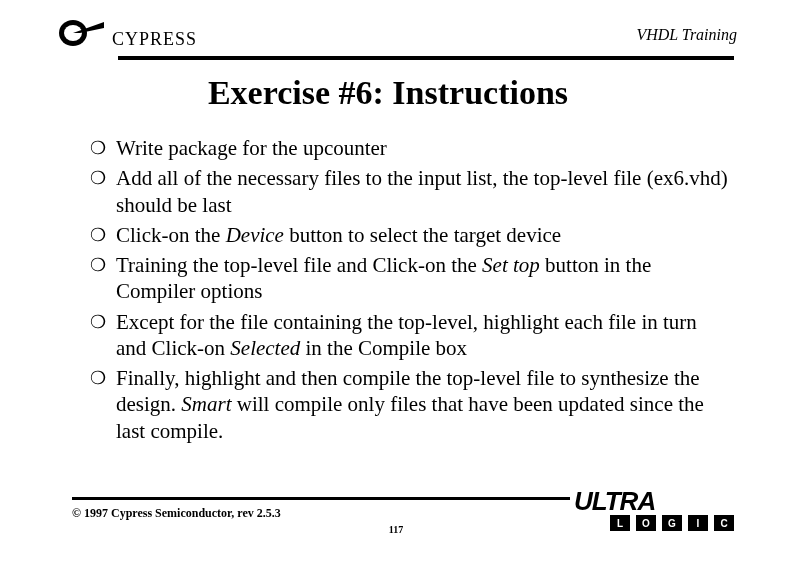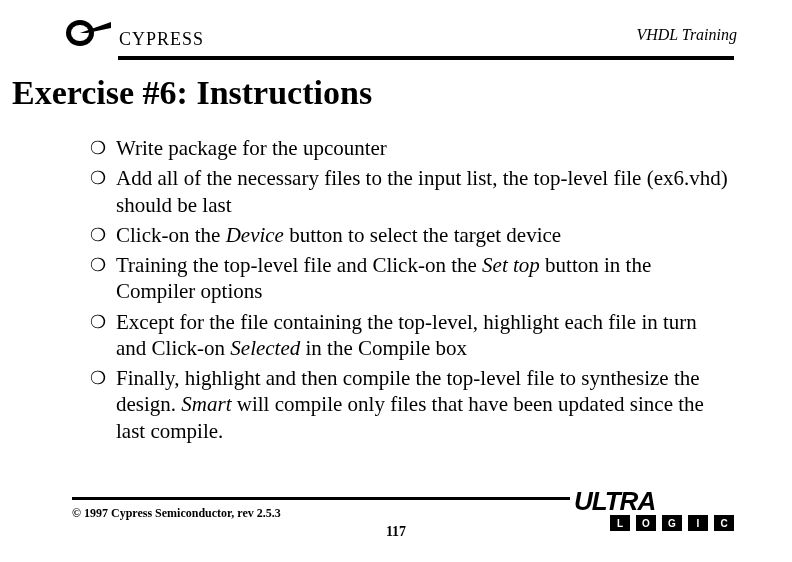--- a/index.html
+++ b/index.html
@@ -14,21 +14,21 @@
     overflow: hidden;
   }
   .slide {
     position: relative;
     width: 792px;
     height: 562px;
   }
   .header-row {
     position: absolute;
     top: 18px;
-    left: 65px;
+    left: 58px;
     right: 55px;
     display: flex;
     align-items: flex-end;
     justify-content: space-between;
   }
   .header-title {
     font-style: italic;
     font-size: 16px;
     margin-bottom: 4px;
   }
@@ -55,23 +55,23 @@
     letter-spacing: 1px;
     font-weight: normal;
     position: relative;
     top: 6px;
   }
   .title {
     position: absolute;
     top: 74px;
     left: 0;
     right: 16px;
+    text-align: center;
     font-size: 34px;
     font-weight: bold;
-    margin-left: 12px;
   }
   .bullets {
     position: absolute;
     top: 135px;
     left: 90px;
     right: 60px;
     font-size: 21px;
     line-height: 1.25;
   }
   .bullet {
@@ -105,21 +105,21 @@
     top: 506px;
     font-size: 12px;
     font-weight: bold;
   }
   .page-number {
     position: absolute;
     left: 0;
     right: 0;
     top: 524px;
     text-align: center;
-    font-size: 14px;
+    font-size: 10px;
     font-weight: bold;
   }
   .ultra-logo {
     position: absolute;
     right: 58px;
     top: 490px;
     width: 160px;
   }
   .ultra-text {
     font-family: Arial, Helvetica, sans-serif;

